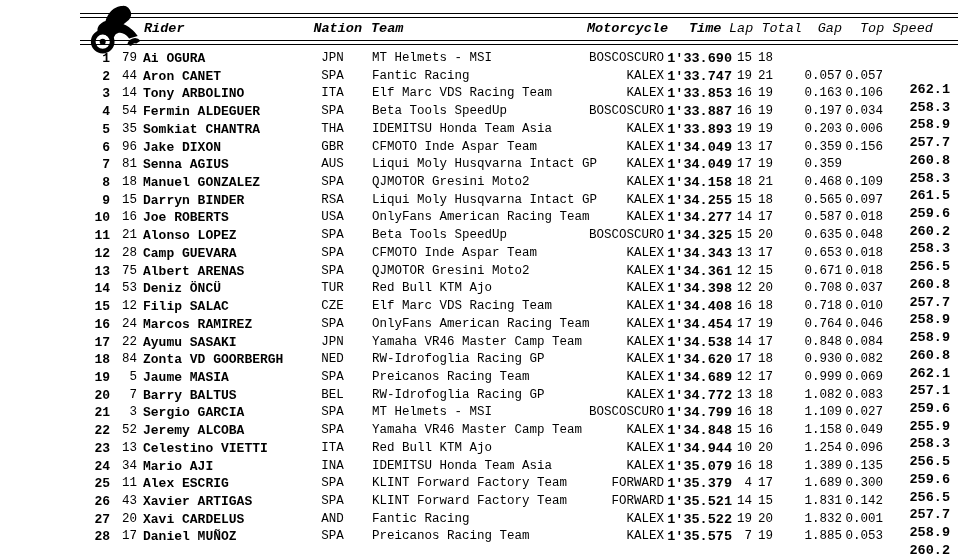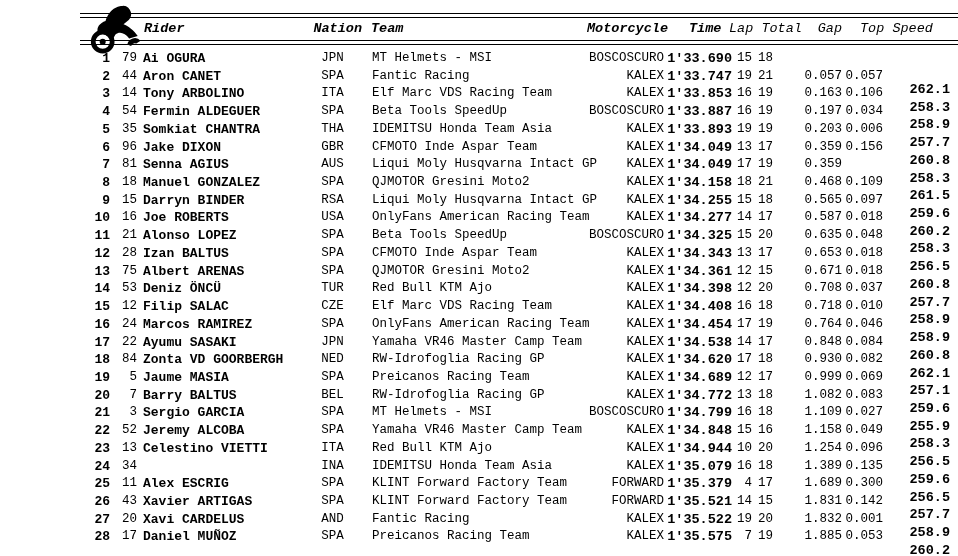--- a/index.html
+++ b/index.html
@@ -257,21 +257,21 @@
       <span class="c lap">15</span>
       <span class="c total">20</span>
       <span class="c gap1">0.635</span>
       <span class="c gap2">0.048</span>
       <span class="c speed">256.5</span>
     </div>
 
     <div class="row">
       <span class="c pos">12</span>
       <span class="c num">28</span>
-      <span class="c name">Izan BALTUS</span>
+      <span class="c name">Camp GUEVARA</span>
       <span class="c nation">SPA</span>
       <span class="c team">CFMOTO Inde Aspar Team</span>
       <span class="c bike">KALEX</span>
       <span class="c time">1'34.343</span>
       <span class="c lap">13</span>
       <span class="c total">17</span>
       <span class="c gap1">0.653</span>
       <span class="c gap2">0.018</span>
       <span class="c speed">260.8</span>
     </div>
@@ -437,20 +437,21 @@
       <span class="c lap">10</span>
       <span class="c total">20</span>
       <span class="c gap1">1.254</span>
       <span class="c gap2">0.096</span>
       <span class="c speed">259.6</span>
     </div>
 
     <div class="row">
       <span class="c pos">24</span>
       <span class="c num">34</span>
+      <span class="c name">Mario AJI</span>
       <span class="c nation">INA</span>
       <span class="c team">IDEMITSU Honda Team Asia</span>
       <span class="c bike">KALEX</span>
       <span class="c time">1'35.079</span>
       <span class="c lap">16</span>
       <span class="c total">18</span>
       <span class="c gap1">1.389</span>
       <span class="c gap2">0.135</span>
       <span class="c speed">256.5</span>
     </div>

